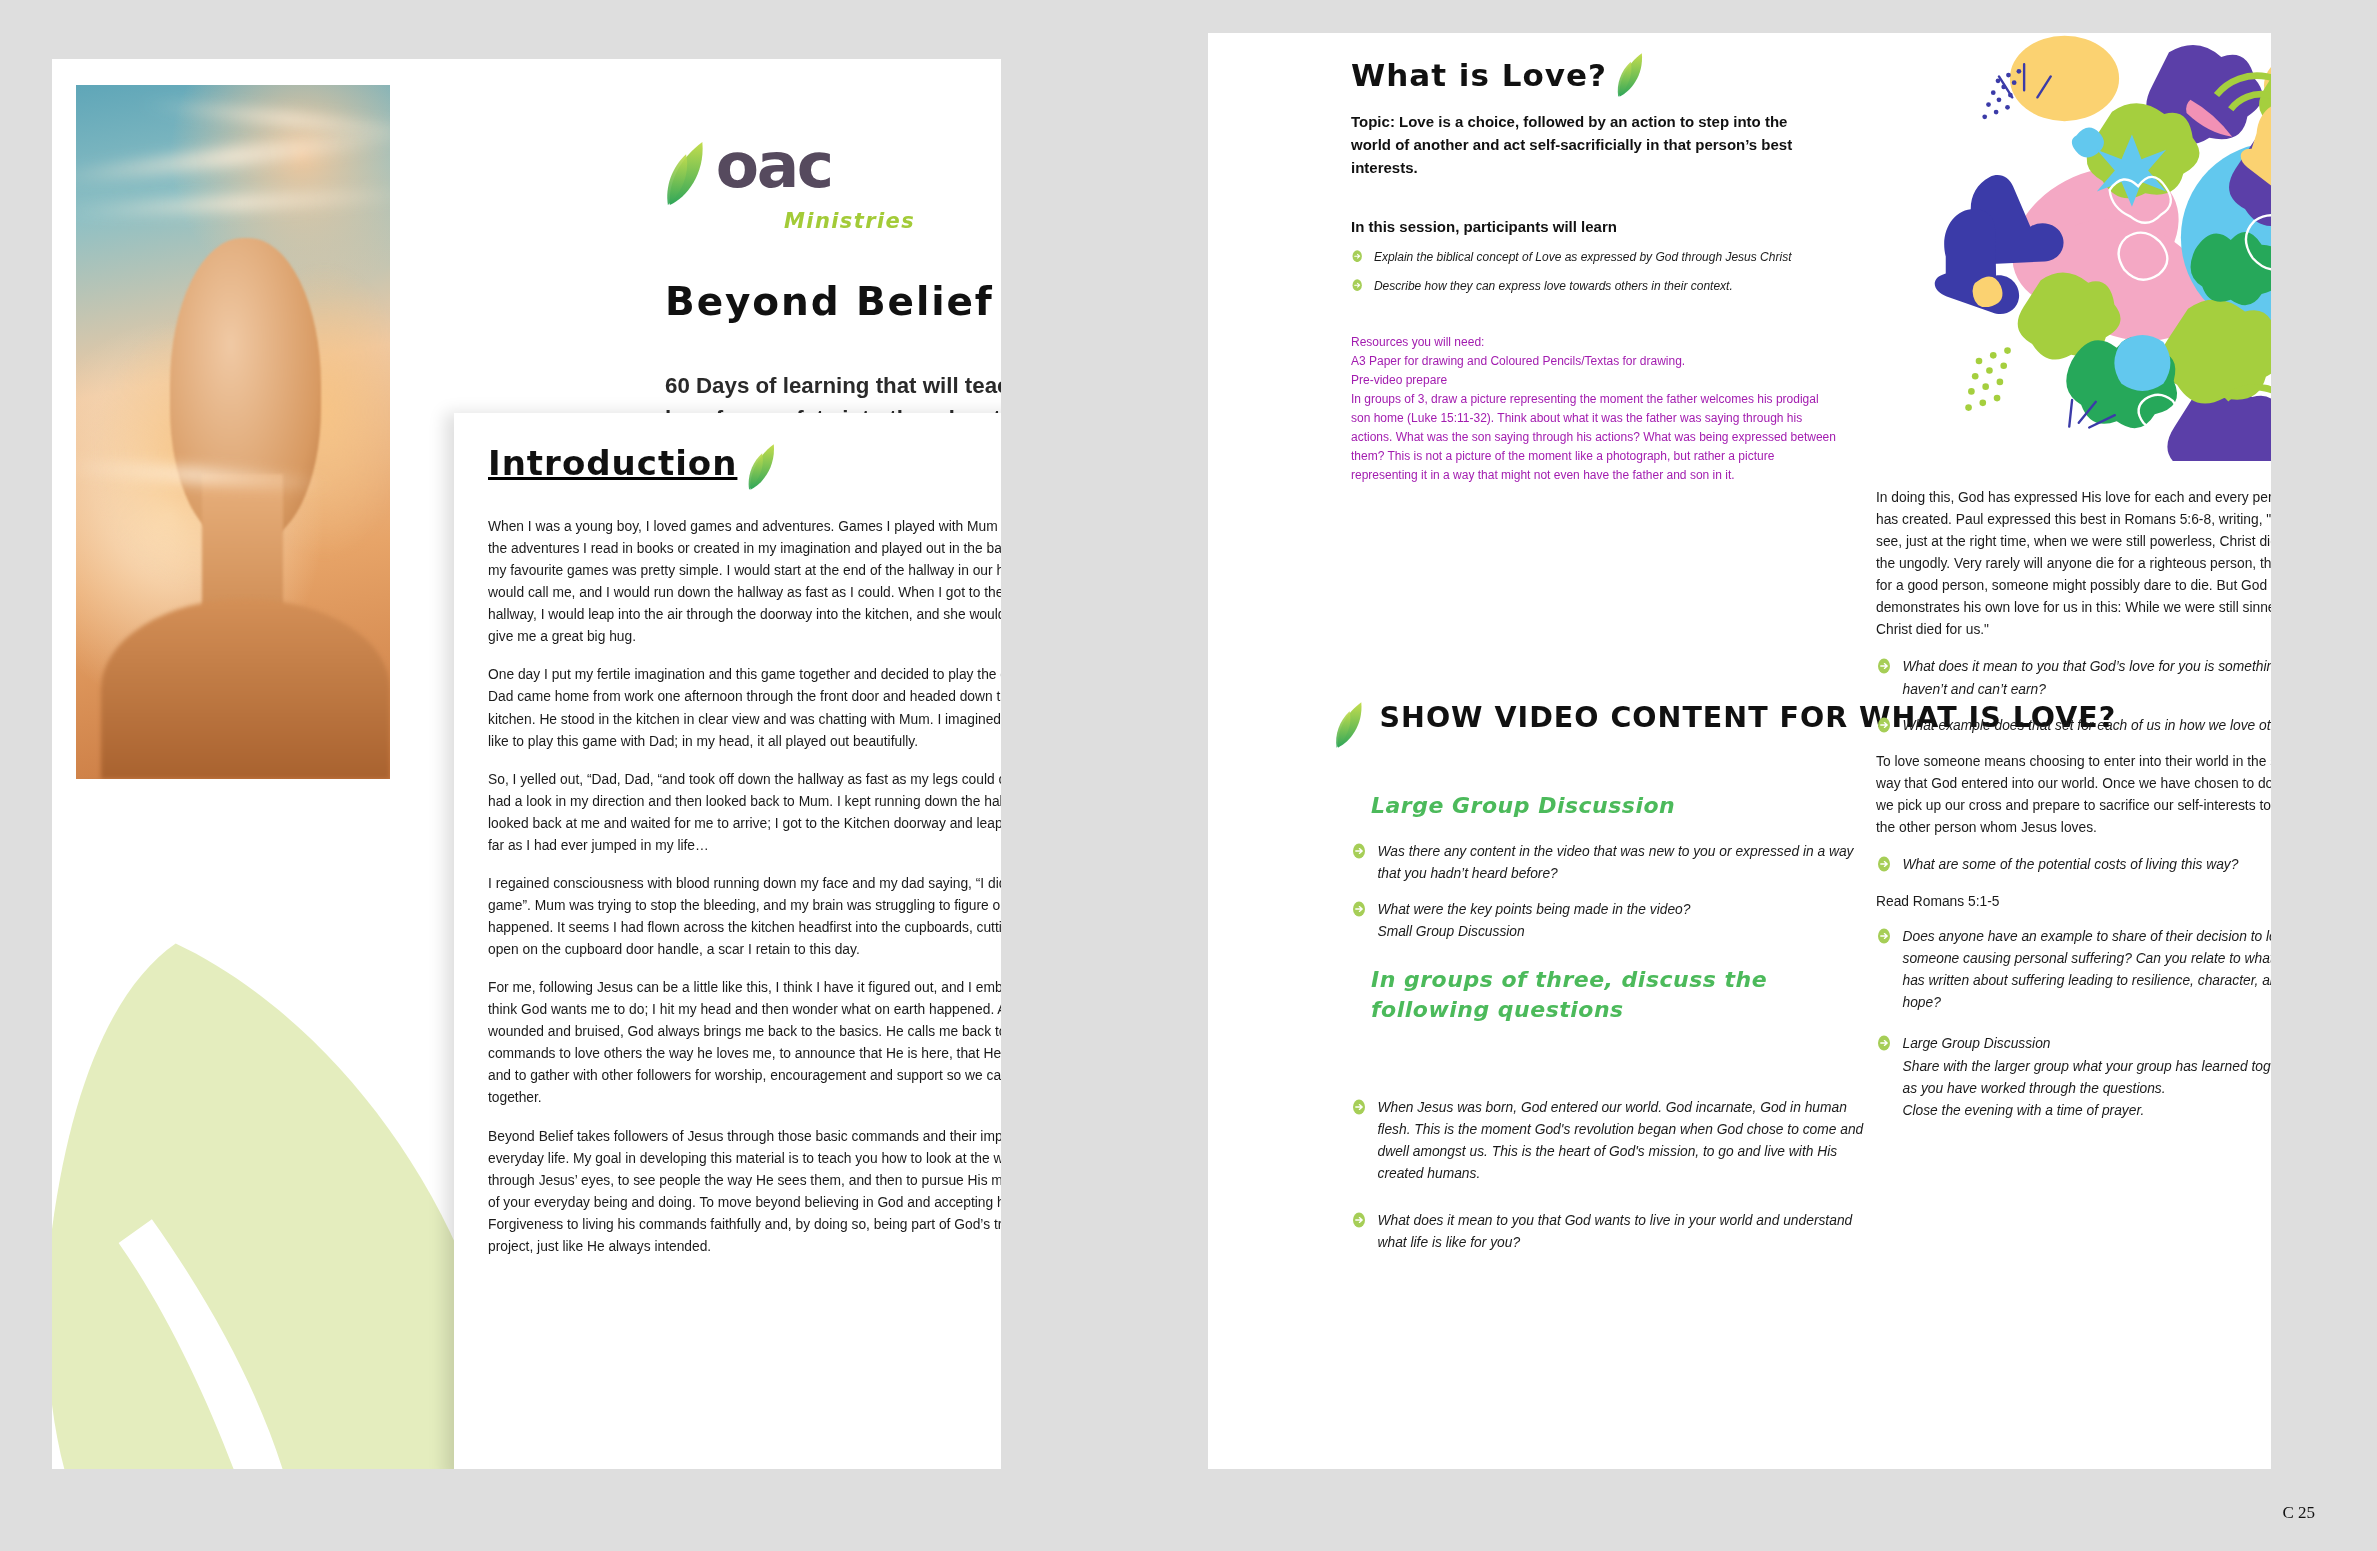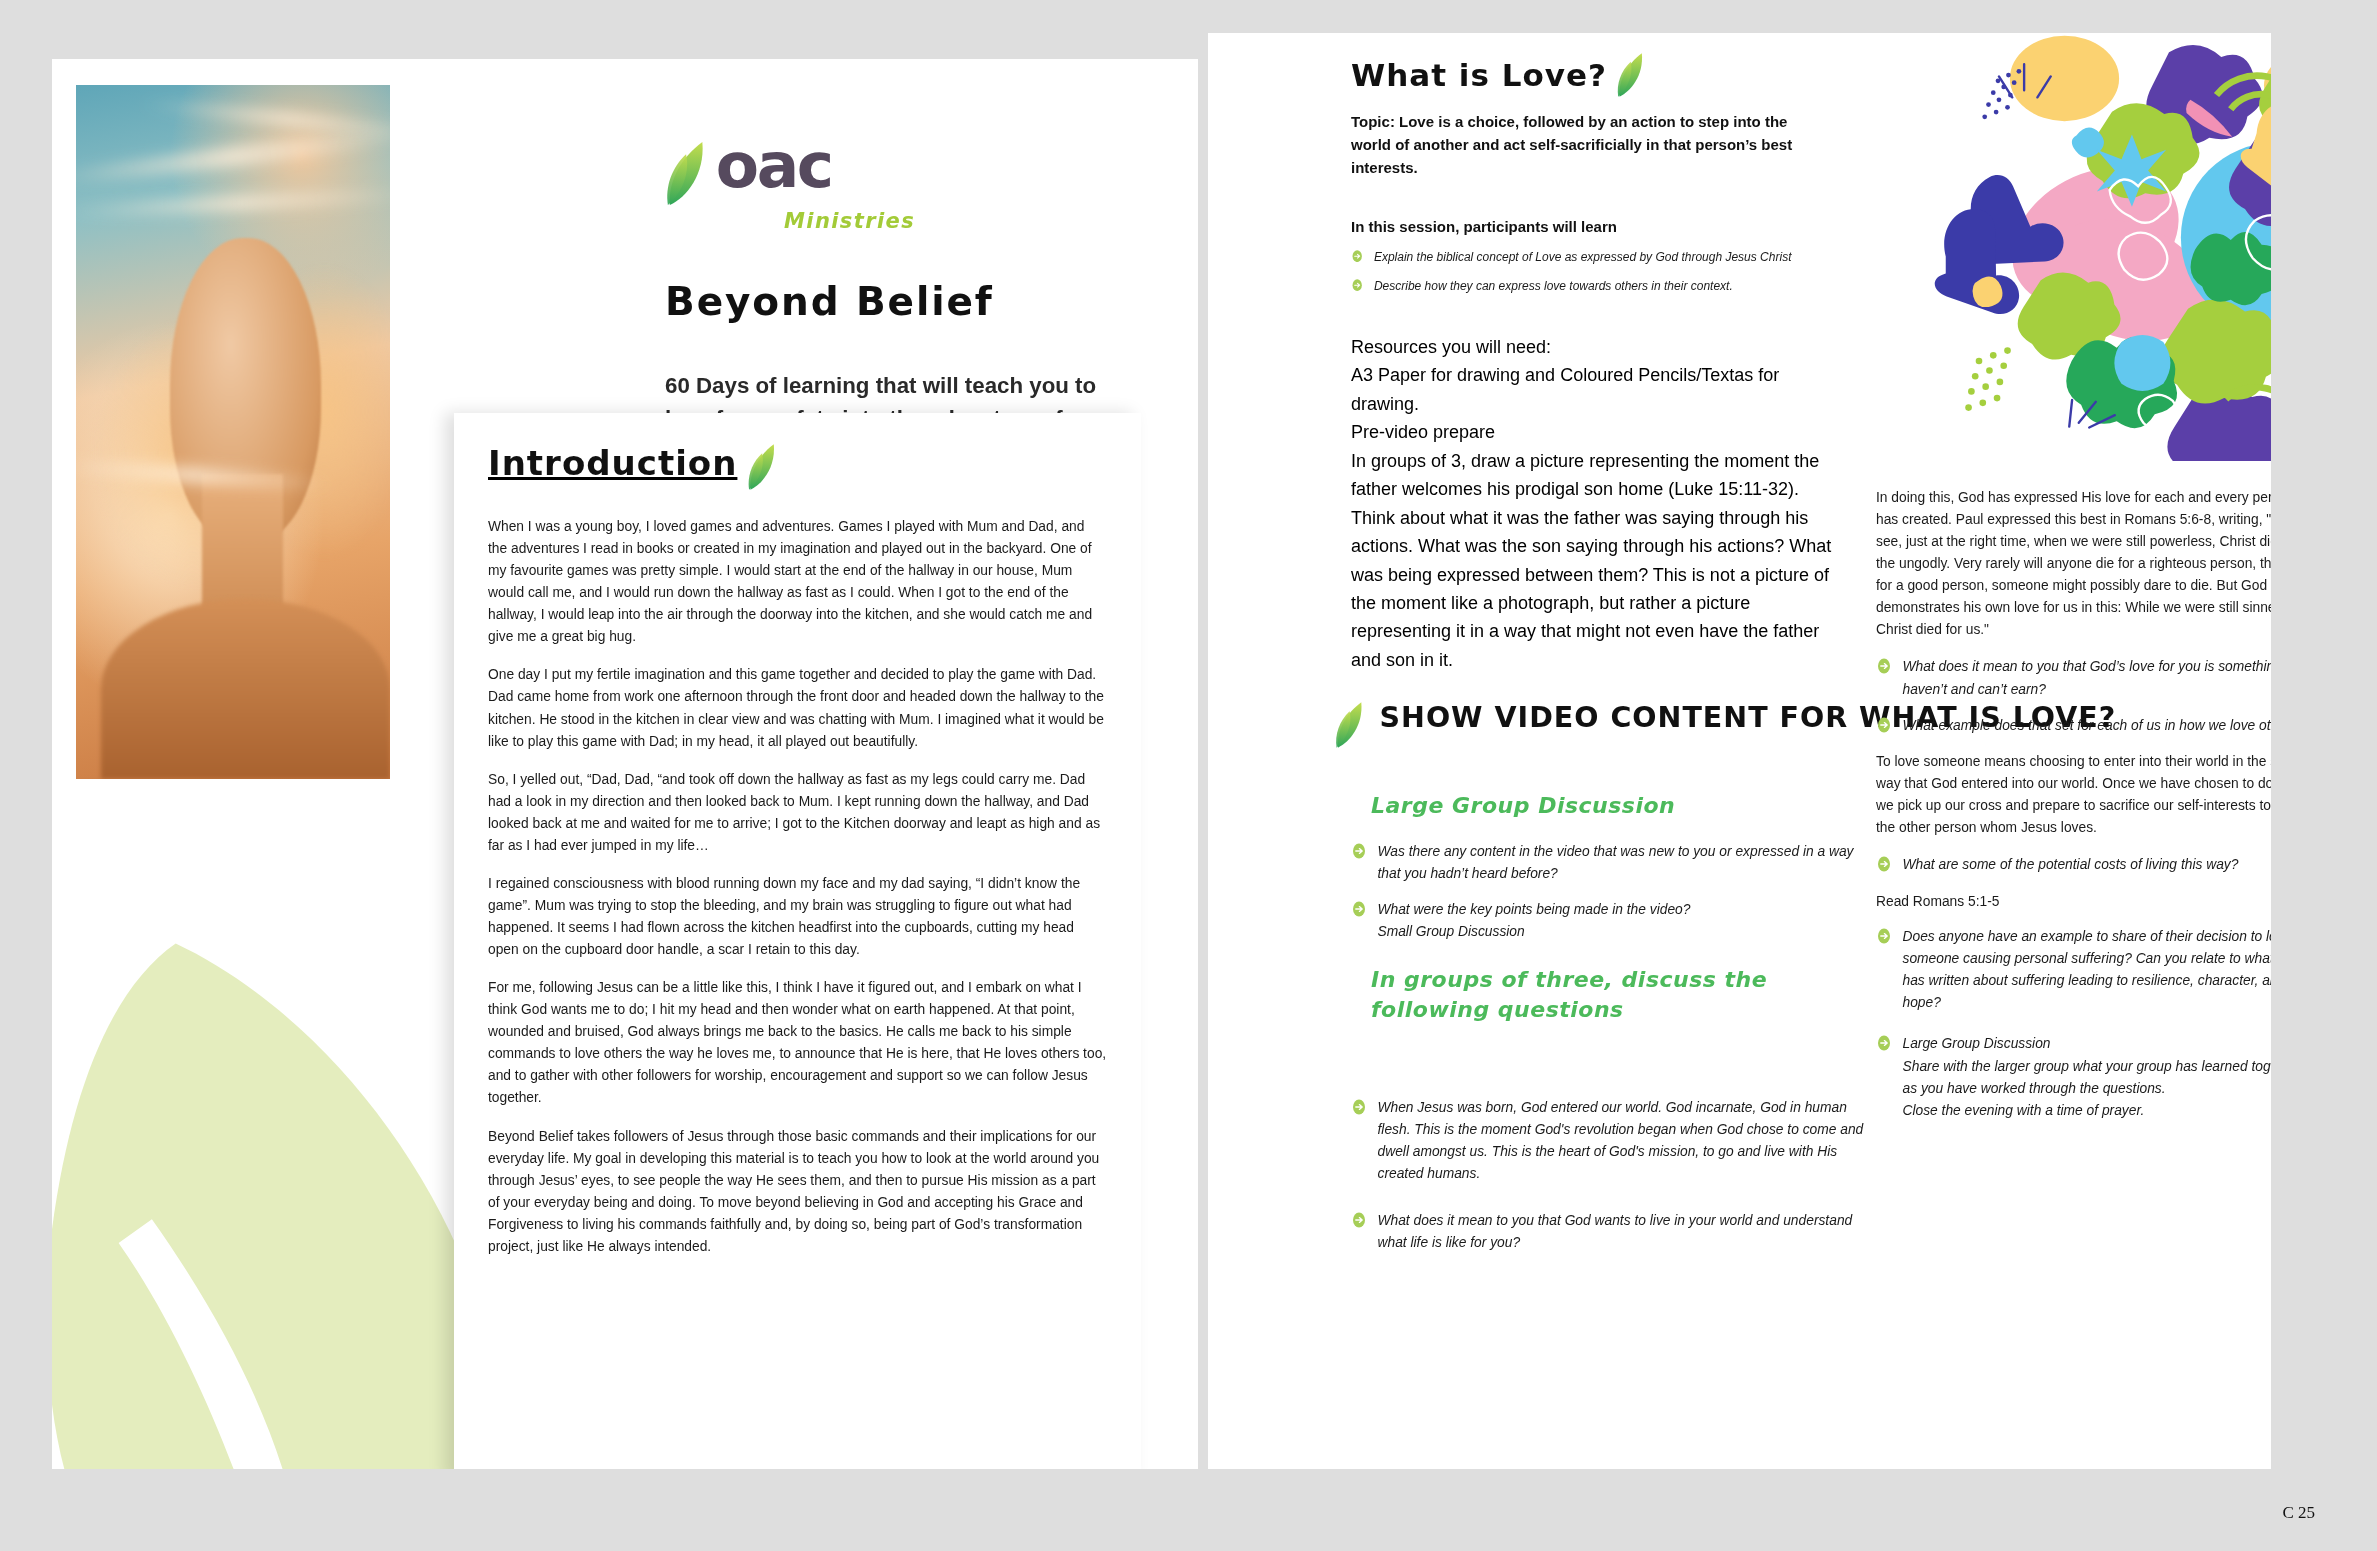--- a/index.html
+++ b/index.html
@@ -7,21 +7,21 @@
     width: 2377px; height: 1552px;
     background: #dedede;
     font-family: "Liberation Sans", sans-serif;
     overflow: hidden;
   }
   .spread { position: relative; width: 2377px; height: 1552px; }
 
   
   .page-left {
     position: absolute; left: 52px; top: 59px;
-    width: 1146px; height: 1410px;
+    width: 949px; height: 1410px;
     background: #ffffff;
     overflow: hidden;
   }
   .leaf-watermark {
     position: absolute; left: -19px; top: 856px;
     width: 504px; height: 618px;
     pointer-events: none;
   }
   .hero-photo {
     position: absolute; left: 24px; top: 26px;
@@ -139,21 +139,21 @@
     position: absolute; left: 143px; top: 78px; width: 475px;
     font-size: 15px; font-weight: bold; line-height: 1.52; color: #111;
   }
   .session-head {
     position: absolute; left: 143px; top: 185px; width: 475px;
     font-size: 15px; font-weight: bold; color: #111;
   }
   .objectives { position: absolute; left: 143px; top: 215px; width: 514px; }
   .resources {
     position: absolute; left: 143px; top: 300px; width: 485px;
-    font-size: 18px; line-height: 1.58; color: #000000;
+    font-size: 12px; line-height: 1.58; color: #a21caf;
   }
   .resources p { margin-bottom: 0; }
 
   .video-head {
     position: absolute; left: 125px; top: 668px;
     display: flex; align-items: flex-start; gap: 10.5px;
   }
   .video-head .h {
     font-family: "DejaVu Sans", sans-serif;
     font-size: 28.5px; font-weight: bold; color: #111;

